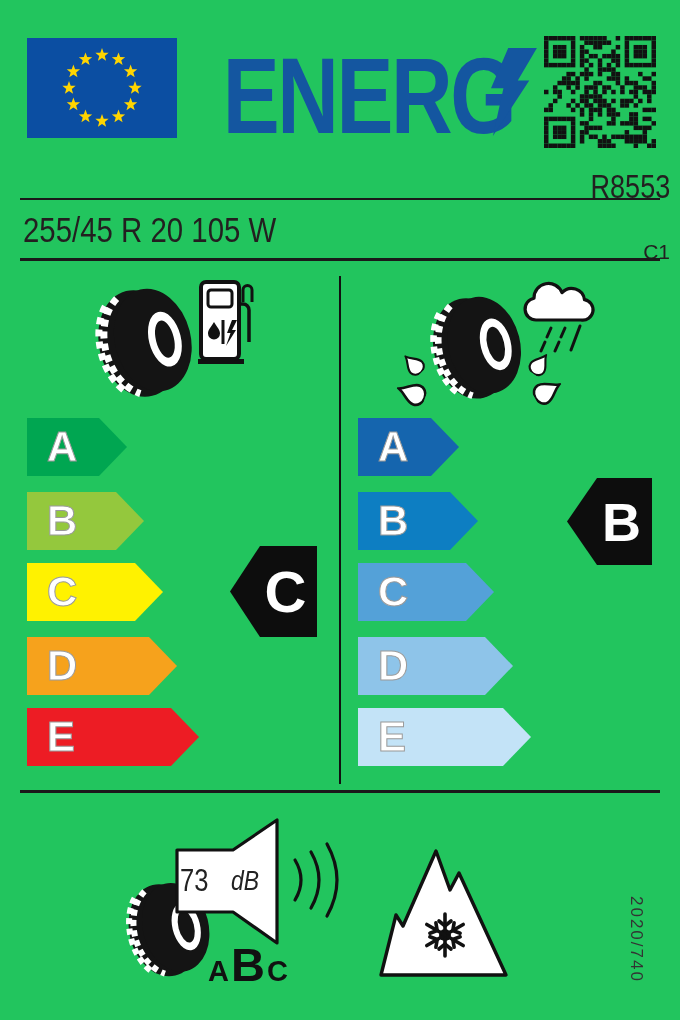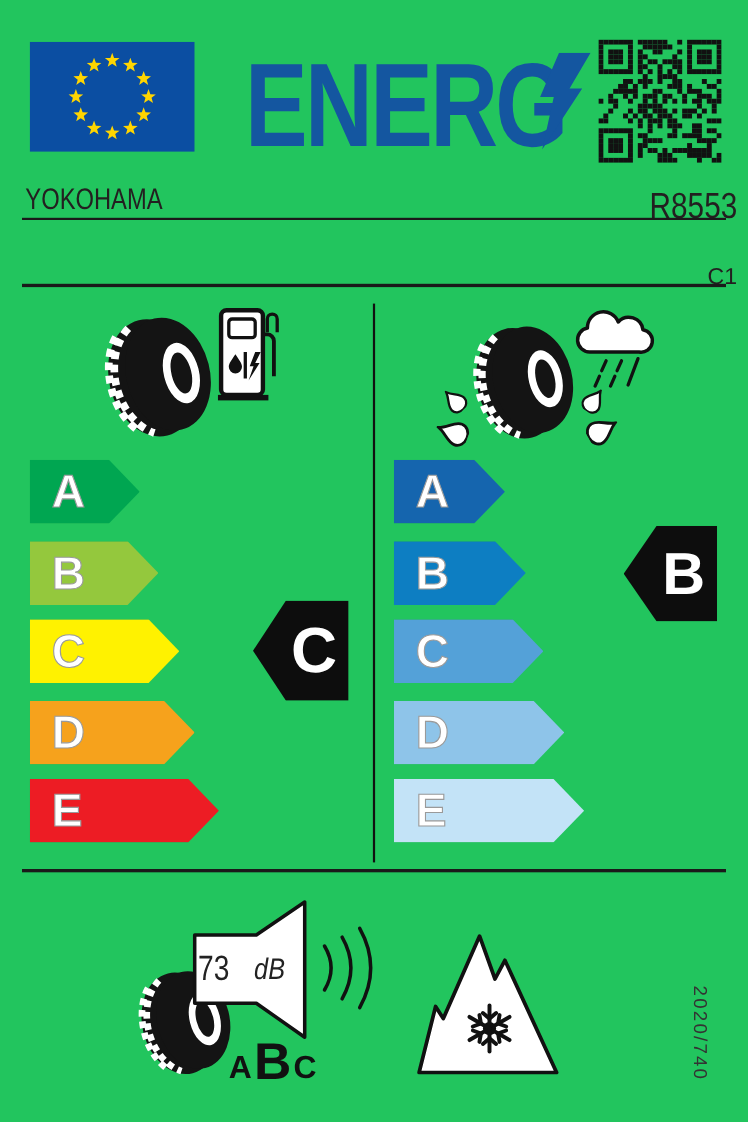--- a/index.html
+++ b/index.html
@@ -415,28 +415,28 @@
       <rect x="26.88" y="107.52" width="4.48" height="4.48" fill="#111"></rect>
       <rect x="53.76" y="107.52" width="4.48" height="4.48" fill="#111"></rect>
       <rect x="58.24" y="107.52" width="4.48" height="4.48" fill="#111"></rect>
       <rect x="62.72" y="107.52" width="4.48" height="4.48" fill="#111"></rect>
       <rect x="67.20" y="107.52" width="4.48" height="4.48" fill="#111"></rect>
       <rect x="89.60" y="107.52" width="4.48" height="4.48" fill="#111"></rect>
       <rect x="103.04" y="107.52" width="4.48" height="4.48" fill="#111"></rect>
       <rect x="107.52" y="107.52" width="4.48" height="4.48" fill="#111"></rect>
     </svg>
 
-  <div class="abs brand-name">
-    <span class="condensed">YOKOHAMA</span>
-  </div>
   <div class="abs model-code">
     <span class="condensed-r">R8553</span>
   </div>
   <div class="abs hline line-thin"></div>
 
+  <div class="abs tire-size">
+    <span class="condensed">255/45 R 20 105 W</span>
+  </div>
   <div class="abs tire-class">C1</div>
   <div class="abs hline line-mid"></div>
 
   <div class="abs vdivider"></div>
 
   <svg class="abs" style="left:93px;top:284px" width="104" height="116">
       <use href="#tire-sym"></use>
     </svg>
 
   <svg class="abs" style="left:198px;top:280px" width="56" height="88" viewBox="0 0 56 88">

